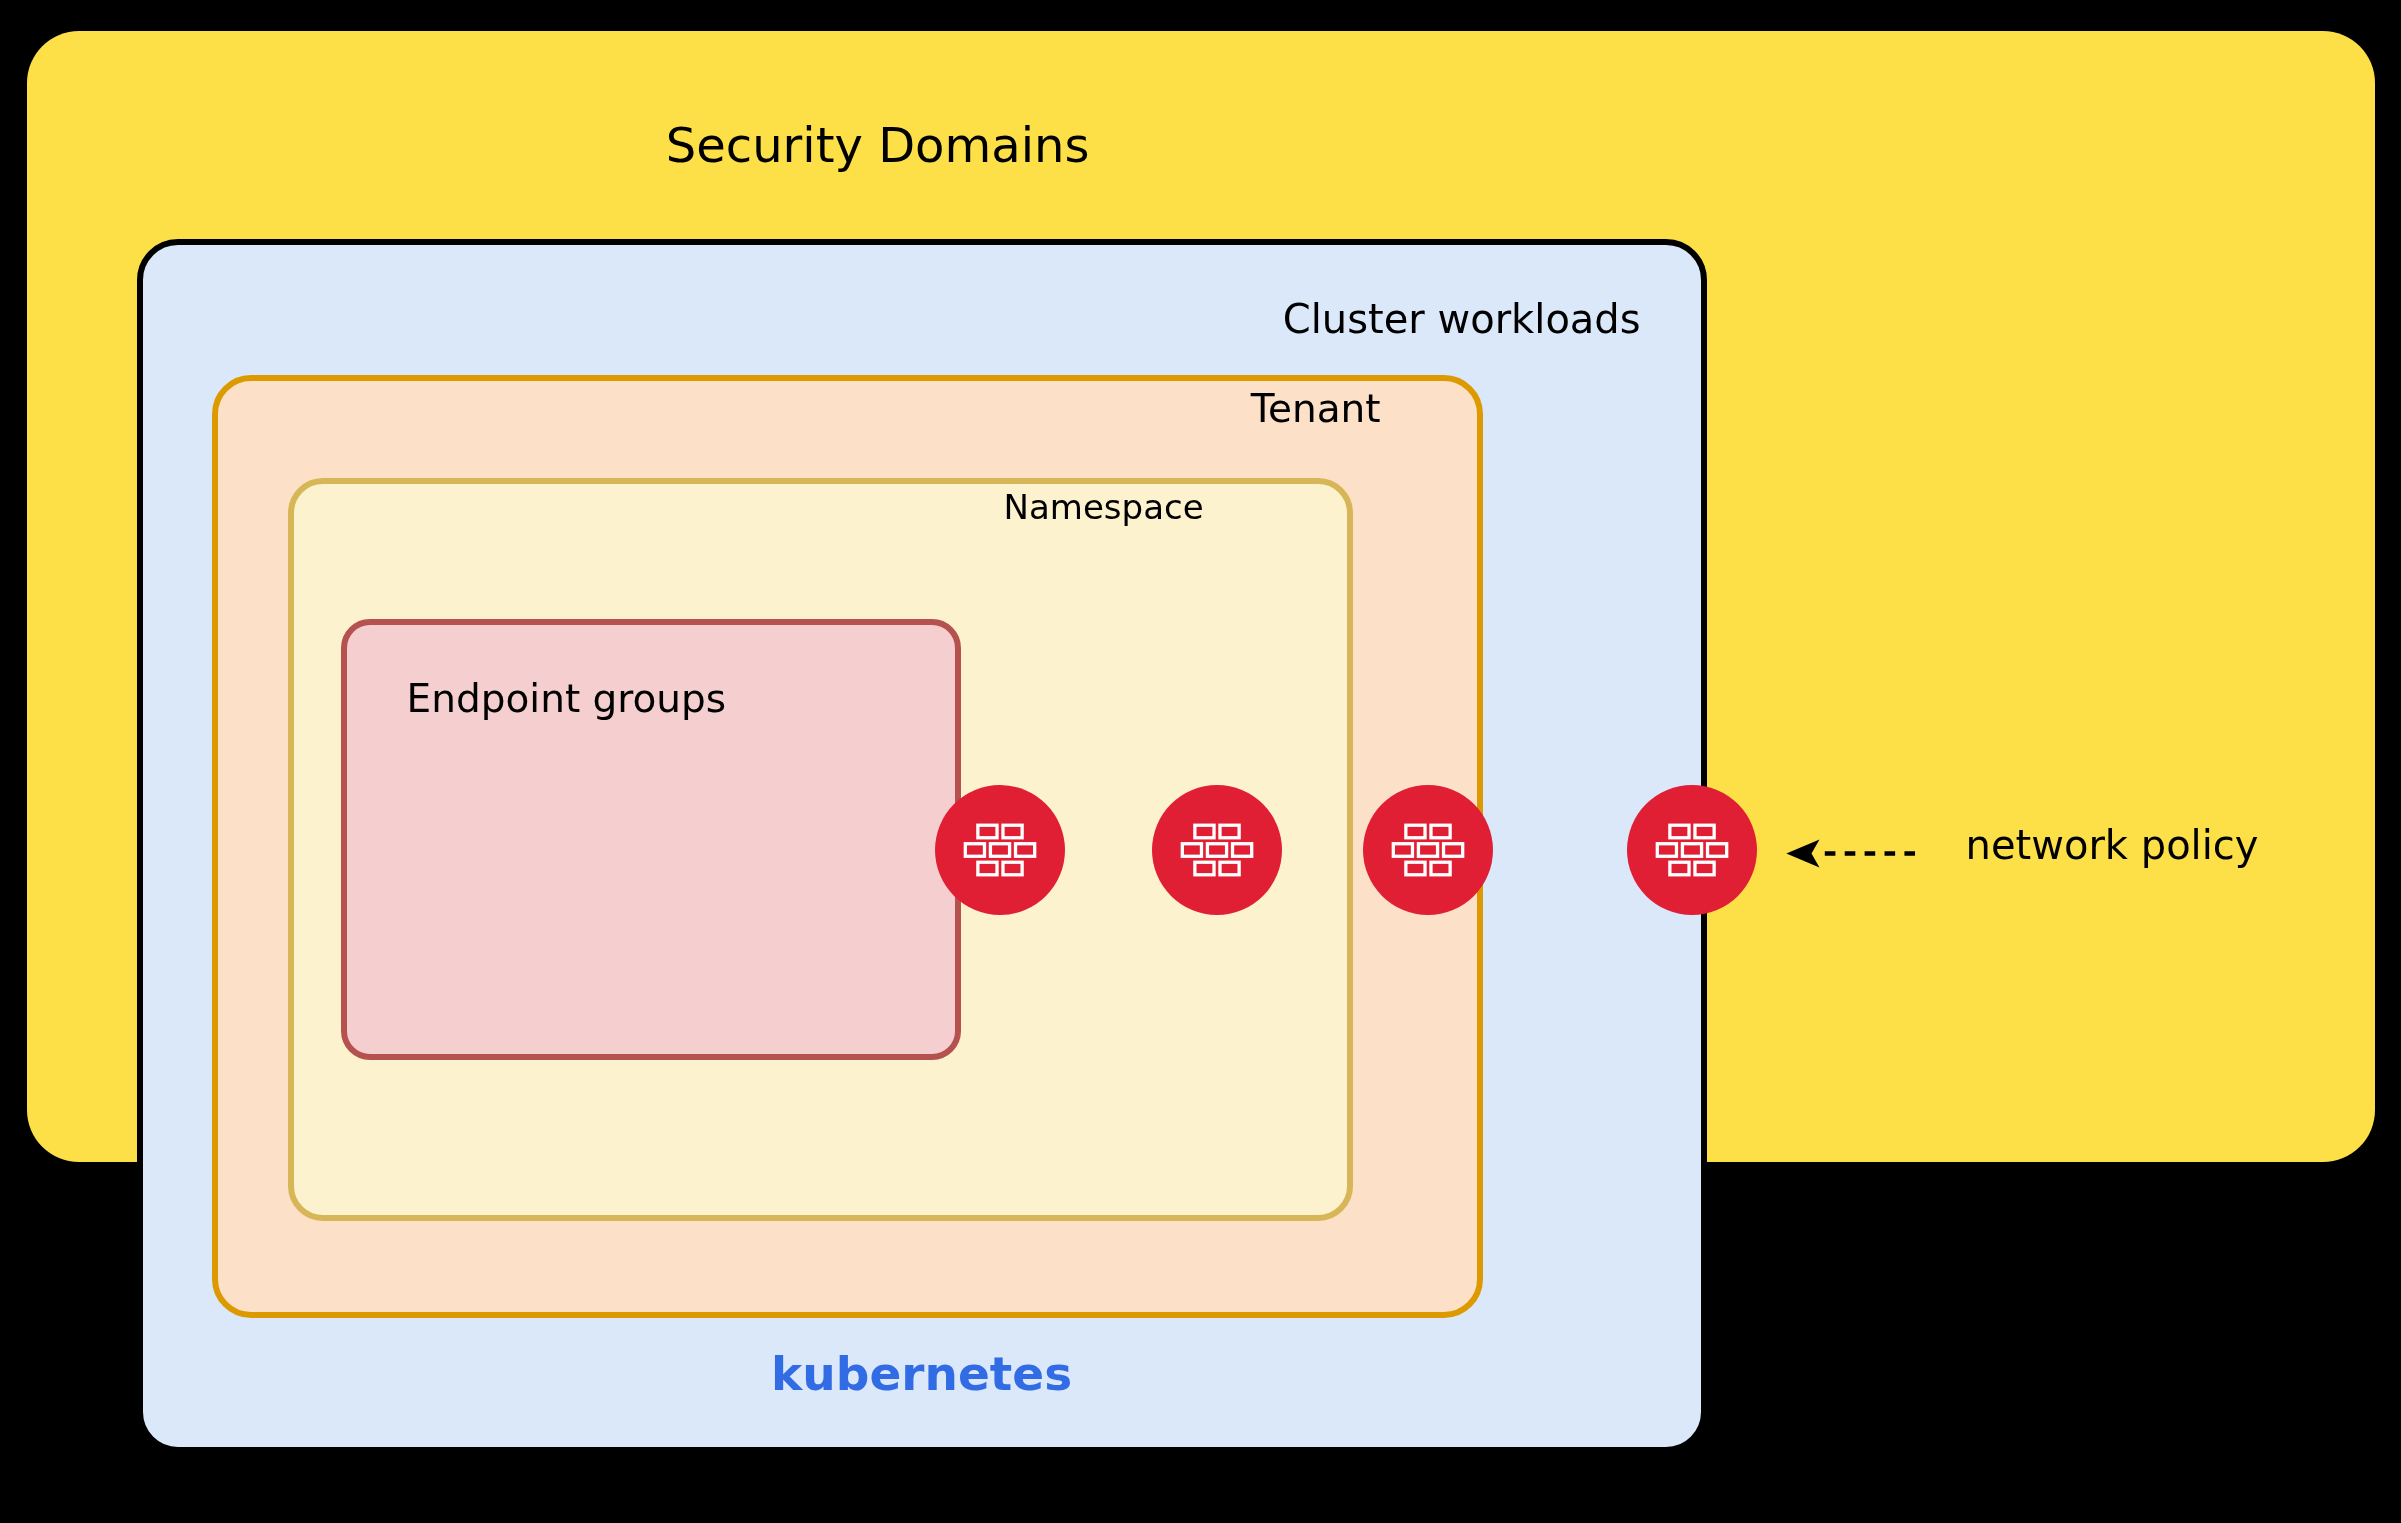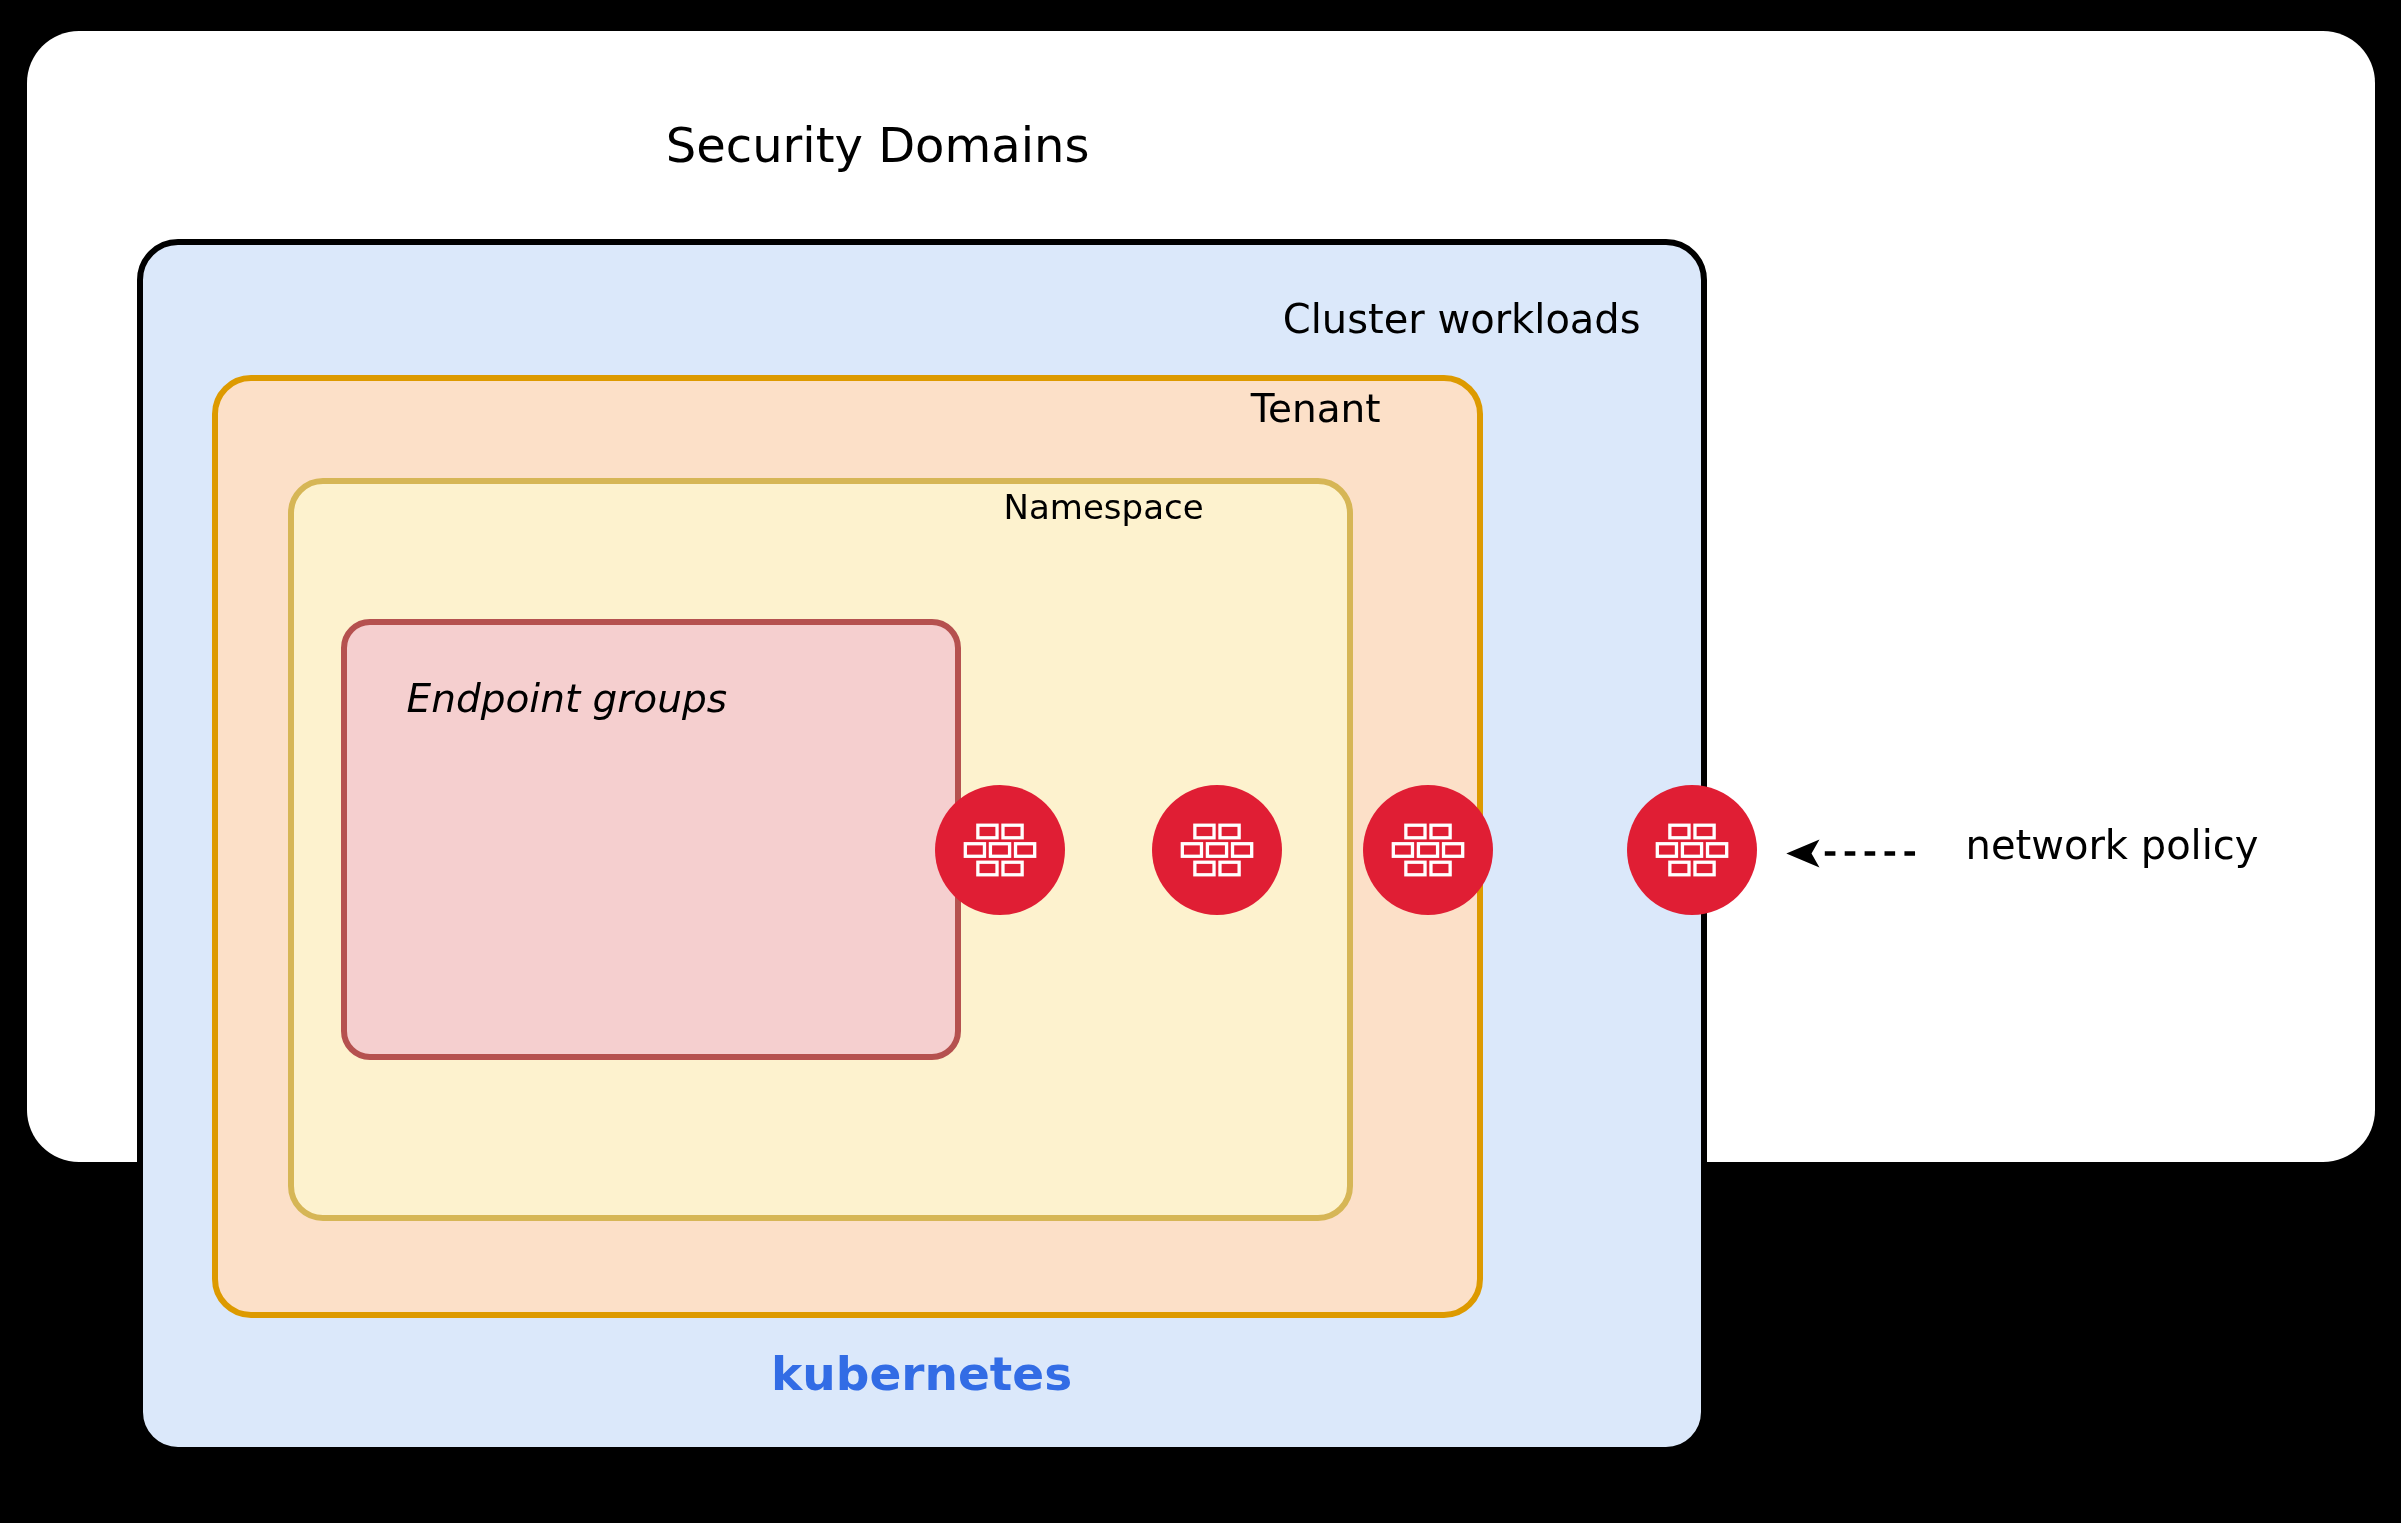--- a/index.html
+++ b/index.html
@@ -15,21 +15,21 @@
     font-family: "DejaVu Sans", "Liberation Sans", sans-serif;
   }
 
   
   #outer-panel {
     position: absolute;
     left: 26.6px;
     top: 31px;
     width: 2348px;
     height: 1131px;
-    background: #ffffff;
+    background: #fde047;
     border-radius: 52px;
   }
 
   
   .domain-box {
     position: absolute;
     box-sizing: border-box;
   }
 
   #cluster-box {
@@ -111,21 +111,20 @@
     top: 459px;
     width: 1177px;
     text-align: right;
     font-size: 34px;
   }
 
   #endpoint-groups-label {
     left: 380px;
     top: 648px;
     font-size: 39px;
-    font-style: italic;
   }
 
   #kubernetes-label {
     left: 110px;
     top: 1319px;
     width: 1570px;
     text-align: center;
     font-size: 47px;
     font-weight: bold;
     color: #326ce5;

